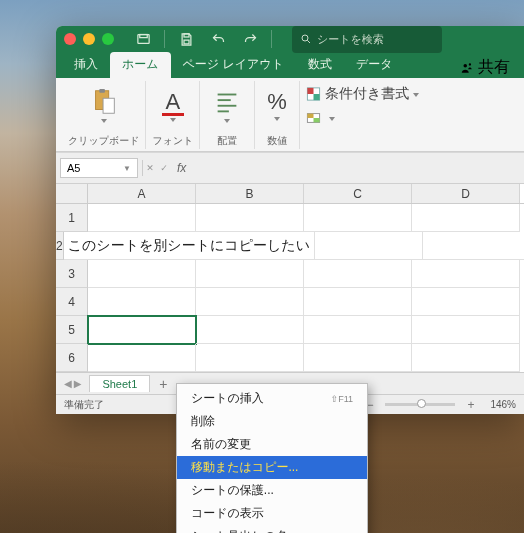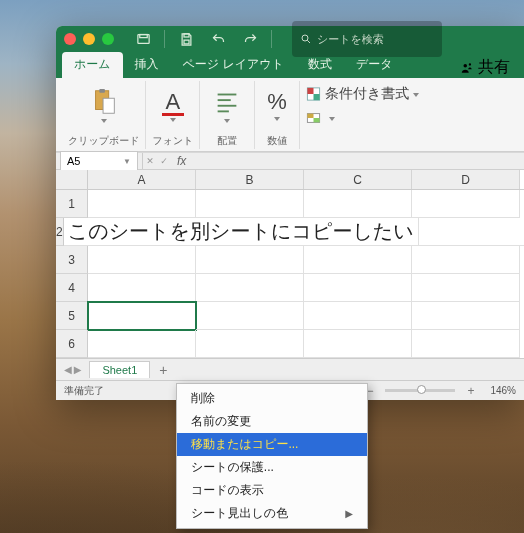--- a/index.html
+++ b/index.html
@@ -13,21 +13,21 @@
 
   
   .titlebar { background: #1f7a4a; height: 26px; display: flex; align-items: center; padding: 0 8px; border-radius: 6px 0 0 0; position: relative; }
   .traffic { display: flex; gap: 7px; margin-right: 14px; }
   .tl { width: 12px; height: 12px; border-radius: 50%; }
   .tl.r { background: #ff5f57; } .tl.y { background: #ffbd2e; } .tl.g { background: #28c840; }
   .tb-icons { display: flex; gap: 2px; align-items: center; }
   .tb-btn { width: 30px; height: 20px; display:flex; align-items:center; justify-content:center; color:#d8ead8; cursor:pointer; border-radius:3px; }
   .tb-btn svg { width:15px; height:15px; }
   .tb-sep { width:1px; height:18px; background:rgba(255,255,255,0.25); margin:0 4px; }
-  .search { margin-left:16px; flex:1; height:36px; background:rgba(0,0,0,0.25); border-radius:4px; display:flex; align-items:center; padding:0 8px; color:#c8d8c8; font-size:11px; max-width:150px; }
+  .search { margin-left:16px; flex:1; height:27px; background:rgba(0,0,0,0.25); border-radius:4px; display:flex; align-items:center; padding:0 8px; color:#c8d8c8; font-size:11px; max-width:150px; }
   .search svg { width:12px; height:12px; margin-right:5px; }
 
   
   .ribtabs { background:#1f7a4a; height:26px; display:flex; align-items:flex-end; padding:0 6px; }
   .ribtab { padding:4px 12px 5px; color:#e6f2e6; font-size:12px; cursor:pointer; }
   .ribtab.active { background:#f5f5f5; color:#1f7a4a; border-radius:4px 4px 0 0; }
   .share { margin-left:auto; display:flex; align-items:center; color:#000000; font-size:16px; padding:0 8px; }
   .share svg { width:14px; height:14px; margin-right:4px; }
 
   
@@ -37,36 +37,36 @@
   .grp-top { display:flex; align-items:center; height:48px; }
   .grp-label { font-size:10px; color:#666; height:16px; display:flex; align-items:center; }
   .bigbtn { display:flex; flex-direction:column; align-items:center; cursor:pointer; padding:2px 6px; }
   .bigbtn svg { width:30px; height:30px; }
   .caret { width:0; height:0; border-left:3px solid transparent; border-right:3px solid transparent; border-top:4px solid #888; margin-top:2px; }
   .fmt-item { display:flex; align-items:center; font-size:14px; color:#444; padding:1px 0; cursor:pointer; }
   .fmt-item svg { width:15px; height:14px; margin-right:4px; flex-shrink:0; }
   .fmt-stack { display:flex; flex-direction:column; height:48px; justify-content:space-around; }
 
   
-  .fxbar { height:18px; background:#eee; border-top:1px solid #d8d8d8; border-bottom:1px solid #cfcfcf; display:flex; align-items:center; }
+  .fxbar { height:32px; background:#eee; border-top:1px solid #d8d8d8; border-bottom:1px solid #cfcfcf; display:flex; align-items:center; }
   .namebox { width:78px; height:20px; border:1px solid #c8c8c8; background:#fff; margin:0 4px; display:flex; align-items:center; padding:0 6px; font-size:11px; justify-content:space-between; }
   .namebox .dd { font-size:8px; color:#888; }
   .fxsep { width:1px; height:16px; background:#ccc; }
   .fxdd { width:14px; text-align:center; color:#999; font-size:9px; }
   .fxlabel { font-style:italic; color:#666; padding-left:6px; font-size:12px; }
 
   
   .gridwrap { background:#fff; position:relative; }
   .colhdrs { display:flex; height:20px; border-bottom:1px solid #ccc; }
   .corner { width:32px; border-right:1px solid #ccc; background:#eee; }
   .colh { flex:0 0 108px; border-right:1px solid #d4d4d4; background:#eee; display:flex; align-items:center; justify-content:center; font-size:12px; color:#444; }
   .rows { }
   .row { display:flex; height:28px; }
   .rowh { width:32px; border-right:1px solid #ccc; border-bottom:1px solid #d4d4d4; background:#eee; display:flex; align-items:center; justify-content:center; font-size:12px; color:#444; }
-  .cell { flex:0 0 108px; border-right:1px solid #e0e0e0; border-bottom:1px solid #e0e0e0; display:flex; align-items:center; padding:0 4px; font-size:20px; color:#222; white-space:nowrap; overflow:visible; }
+  .cell { flex:0 0 108px; border-right:1px solid #e0e0e0; border-bottom:1px solid #e0e0e0; display:flex; align-items:center; padding:0 4px; font-size:14px; color:#222; white-space:nowrap; overflow:visible; }
   .cell.overflow { overflow:visible; z-index:1; }
 
   
   .sheetbar { height:22px; background:#eee; border-top:1px solid #ccc; display:flex; align-items:center; padding:0 8px; font-size:11px; }
   .sheetnav { display:flex; gap:2px; color:#999; margin-right:8px; }
   .sheetnav span { cursor:pointer; font-size:10px; }
   .sheettab { padding:2px 12px; background:#fff; border:1px solid #ccc; border-bottom:none; color:#1f7a4a; cursor:pointer; }
   .addsheet { width:18px; height:18px; display:flex; align-items:center; justify-content:center; color:#777; cursor:pointer; margin-left:4px; font-size:14px; }
 
   
@@ -127,22 +127,22 @@
     <div class="search">
       <svg viewBox="0 0 24 24" fill="none" stroke="currentColor" stroke-width="2">
           <circle cx="10" cy="10" r="6"></circle>
           <line x1="20" y1="20" x2="14.5" y2="14.5"></line>
         </svg>
       <span>シートを検索</span>
     </div>
   </div>
 
   <div class="ribtabs">
+    <div class="ribtab">挿入</div>
     <div class="ribtab active">ホーム</div>
-    <div class="ribtab">挿入</div>
     <div class="ribtab">ページ レイアウト</div>
     <div class="ribtab">数式</div>
     <div class="ribtab">データ</div>
     <div class="share">
       <svg viewBox="0 0 24 24" fill="currentColor">
           <circle cx="9" cy="8" r="3"></circle>
           <path d="M3 20c0-3 3-5 6-5s6 2 6 5"></path>
           <circle cx="17" cy="6" r="2"></circle>
           <path d="M14 14c0-2 2-3 3-3s3 1 3 3"></path>
         </svg>
@@ -301,20 +301,24 @@
     <div class="zslider">
         <div class="thumb"></div>
       </div>
     <span class="zbtn">+</span>
     <span style="margin-left:12px">146%</span>
   </div>
 </div>
 
 <div class="ctxmenu">
   <div class="ctxitem">
+    <span>シートの挿入</span>
+    <span class="shortcut">⇧F11</span>
+  </div>
+  <div class="ctxitem">
       <span>削除</span>
     </div>
   <div class="ctxitem">
       <span>名前の変更</span>
     </div>
   <div class="ctxitem hi">
       <span>移動またはコピー...</span>
     </div>
   <div class="ctxitem">
       <span>シートの保護...</span>

